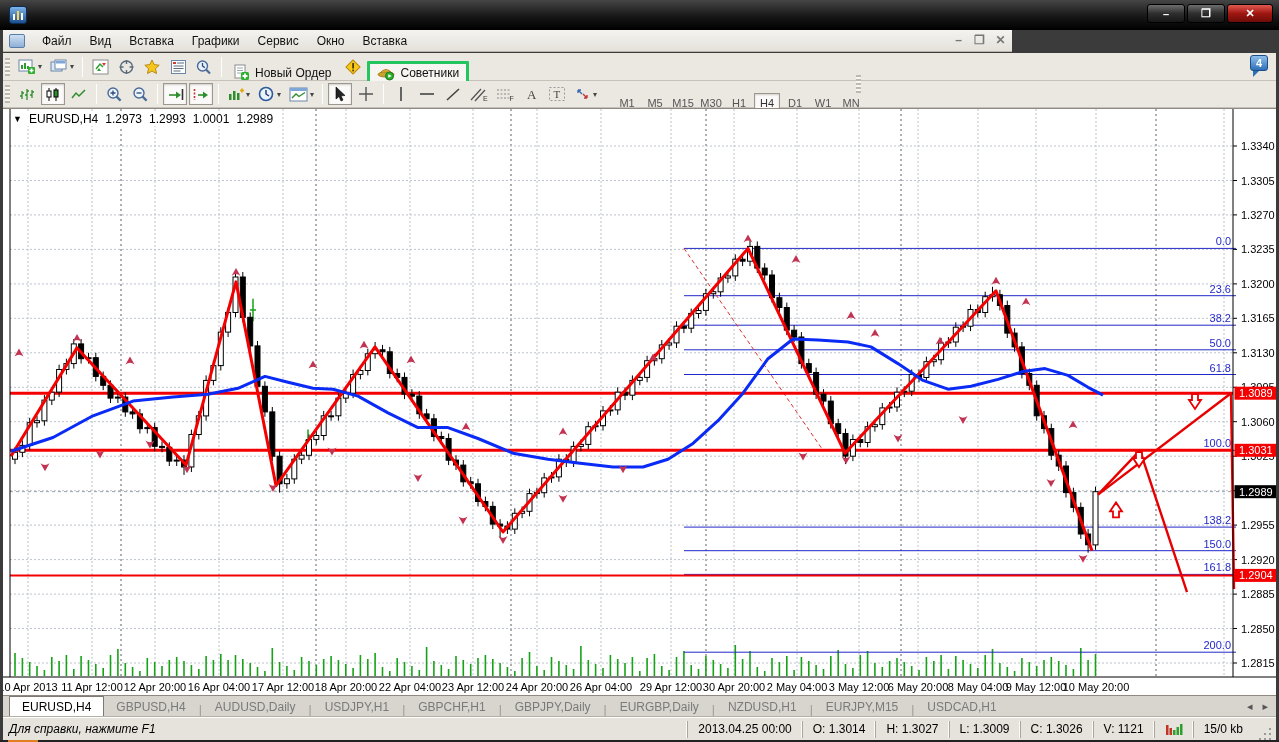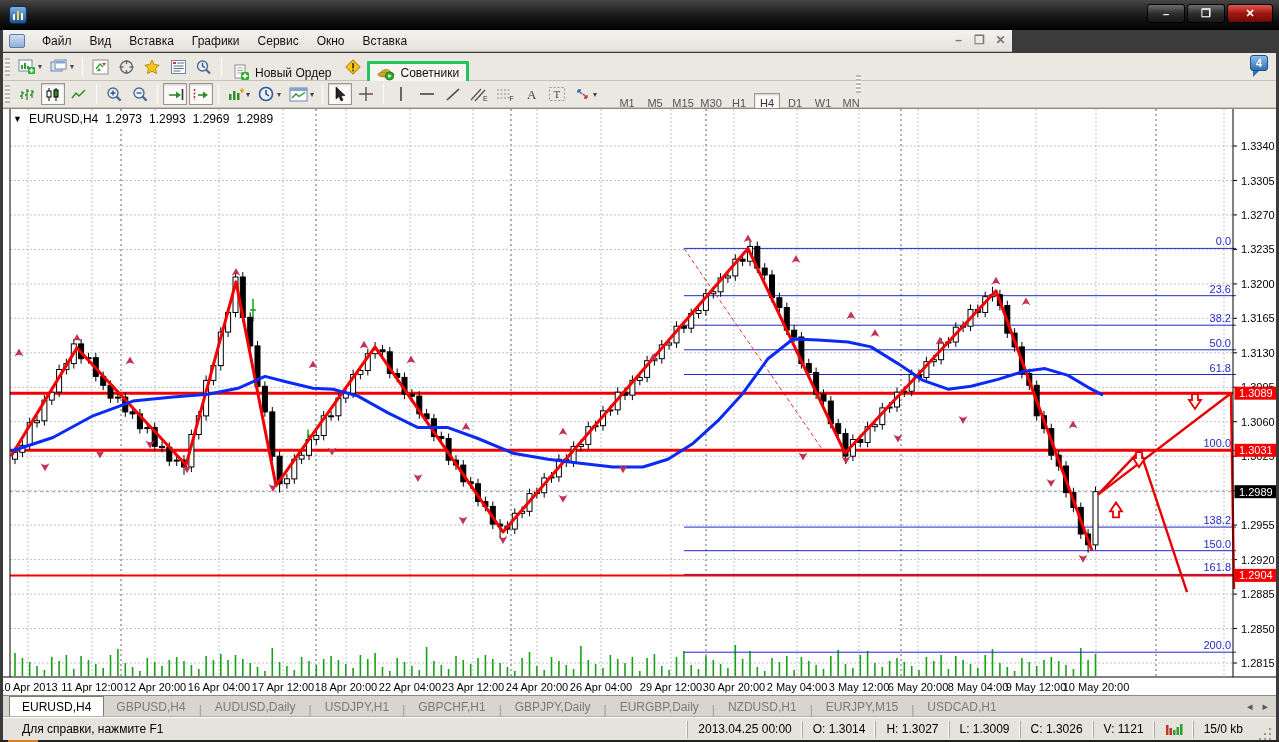--- a/index.html
+++ b/index.html
@@ -98,21 +98,21 @@
   .tab.active { background:#fff; color:#000; border:1px solid #7e7a72; border-bottom:none;
     height:21px; margin-left:6px; box-shadow:1px 0 0 #fff inset; }
   .tab-sep { color:#999; padding:0 1px; }
   .tab-arrows { position:absolute; right:8px; bottom:4px; color:#555; font-size:11px;
     display:flex; gap:10px; }
 
   
   .statusbar { position:absolute; left:3px; top:717px; width:1273px; height:23px;
     background:#e6e3dc; border-top:1px solid #fff; box-shadow:0 -1px 0 #b3afa6;
     display:flex; align-items:center; font-size:12px; color:#000; }
-  .sb-left { padding-left:19px; flex:0 0 auto; }
+  .sb-left { padding-left:6px; flex:0 0 auto;font-style:italic; }
   .sb-fill { flex:1; }
   .sb-panel { padding:0 10px; height:17px; display:flex; align-items:center;
     border-left:1px solid #aaa69d; box-shadow:-1px 0 0 #fcfbf9; white-space:nowrap; }
   .sb-grip { width:14px; height:14px; margin:0 3px 0 6px; align-self:flex-end;
     background:
       radial-gradient(circle at 11px 3px,#999 1.2px,transparent 1.4px),
       radial-gradient(circle at 11px 8px,#999 1.2px,transparent 1.4px),
       radial-gradient(circle at 6px 8px,#999 1.2px,transparent 1.4px),
       radial-gradient(circle at 11px 13px,#999 1.2px,transparent 1.4px),
       radial-gradient(circle at 6px 13px,#999 1.2px,transparent 1.4px),
@@ -394,21 +394,21 @@
         </div>
     </div>
   </div>
 
   <div class="chartwrap">
     <div class="ohlc-header">
       <span class="tri">▼</span>
       <span>EURUSD,H4</span>
       <span>1.2973</span>
       <span>1.2993</span>
-      <span>1.2969</span>
+      <span>1.0001</span>
       <span>1.2989</span>
     </div>
     <svg id="chart-svg" width="1273" height="587">
         <line class="grid-line" x1="25" y1="0" x2="25" y2="568"></line>
         <line class="grid-line" x1="89" y1="0" x2="89" y2="568"></line>
         <line class="grid-line" x1="152" y1="0" x2="152" y2="568"></line>
         <line class="grid-line" x1="216" y1="0" x2="216" y2="568"></line>
         <line class="grid-line" x1="280" y1="0" x2="280" y2="568"></line>
         <line class="grid-line" x1="343" y1="0" x2="343" y2="568"></line>
         <line class="grid-line" x1="407" y1="0" x2="407" y2="568"></line>

